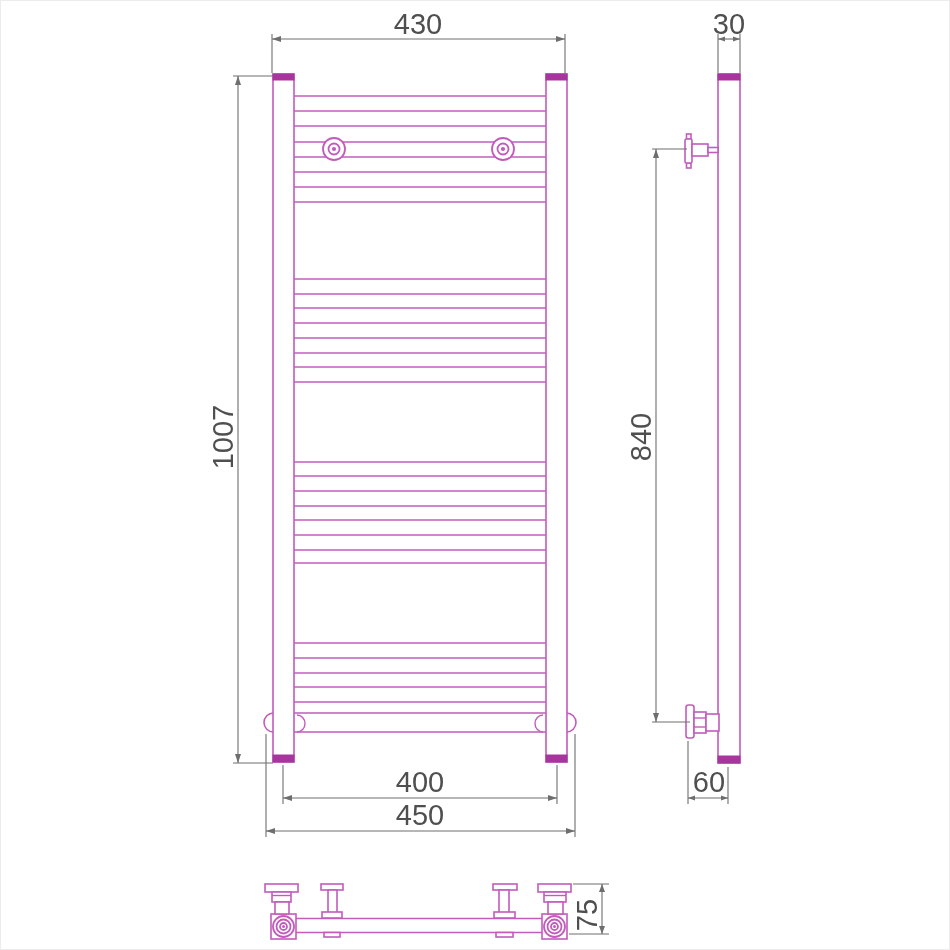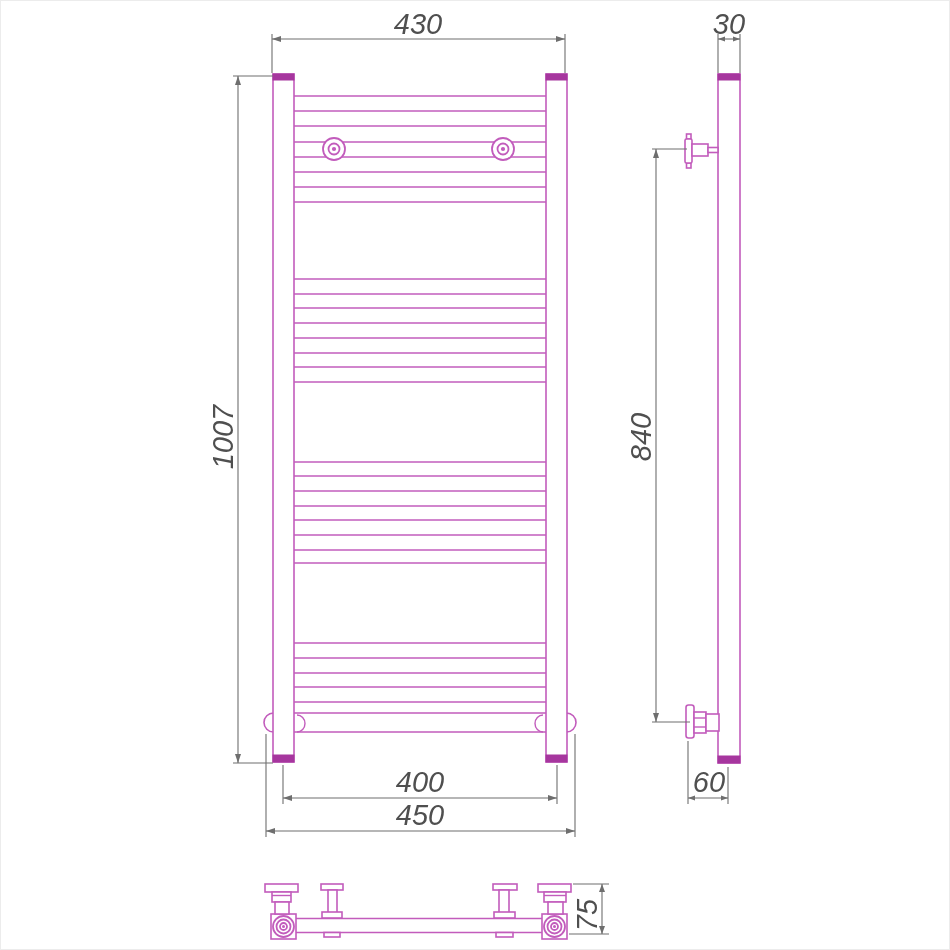--- a/index.html
+++ b/index.html
@@ -2,21 +2,20 @@
 <html style="--outline: #c25cbc; --outlineDark: #a6369e; --dim: #6e6e6e; --label: #4f4f4f; --bg: #ffffff; --frame: #ececec;"><head>
 <meta charset="utf-8">
 <style>
   html,body{margin:0;padding:0;background:#fff;}
   .stage{
     position:relative;
     width:948px;height:948px;
     border:1px solid var(--frame,#ececec);
     background:var(--bg,#fff);
     font-family:"Liberation Sans",sans-serif;
-    font-style:italic;
   }
   svg{display:block;}
   .mt {stroke:var(--outline,#c25cbc);stroke-width:1.4;fill:none;}
   .mw {stroke:var(--outline,#c25cbc);stroke-width:1.6;fill:#fff;}
   .mc {stroke:var(--outline,#c25cbc);stroke-width:1.8;fill:#fff;}
   .mf {stroke:var(--outlineDark,#a6369e);stroke-width:1;fill:var(--outlineDark,#a6369e);}
   .md {fill:var(--outline,#c25cbc);stroke:none;}
   
   .g  {stroke:var(--dim,#6e6e6e);stroke-width:1.1;fill:none;}
   .ga {fill:var(--dim,#6e6e6e);stroke:none;}

